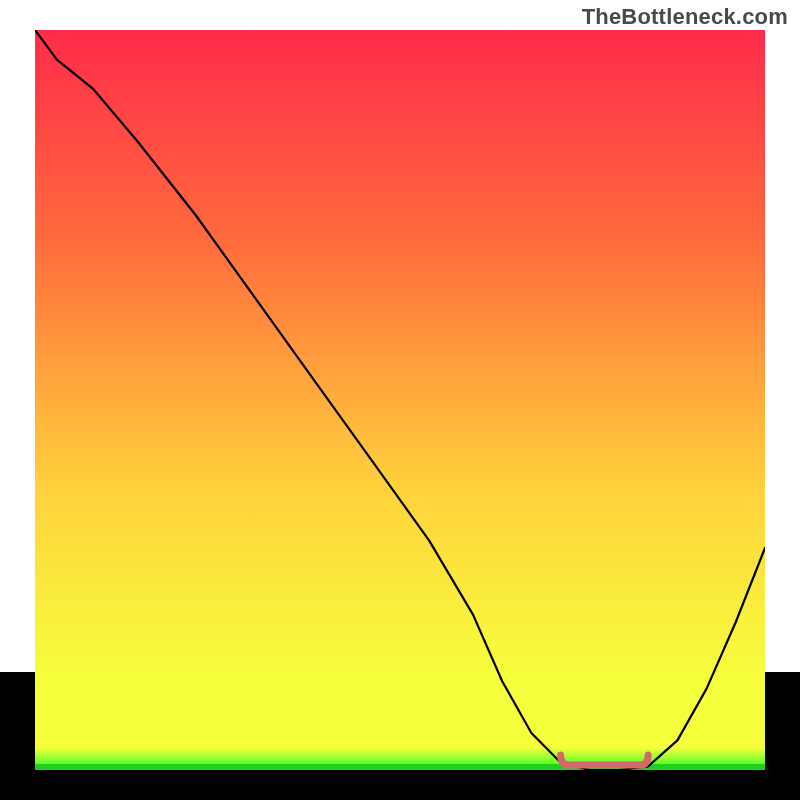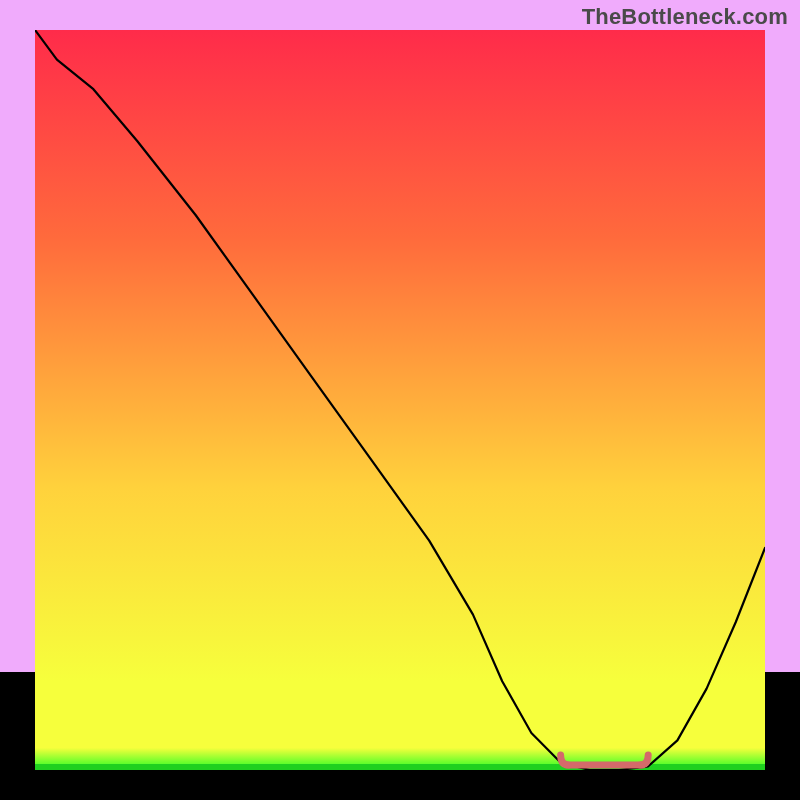--- a/index.html
+++ b/index.html
@@ -6,21 +6,21 @@
     margin: 0;
     padding: 0;
     width: 800px;
     height: 800px;
     background: #000;
     font-family: Arial, Helvetica, sans-serif;
   }
   .outer {
     width: 800px;
     height: 672px;
-    background: #f0abfc;
+    background: #ffffff;
     position: relative;
   }
   .watermark {
     position: absolute;
     top: 4px;
     right: 12px;
     color: #4a4a4a;
     font-size: 22px;
     font-weight: 600;
     letter-spacing: 0.2px;

